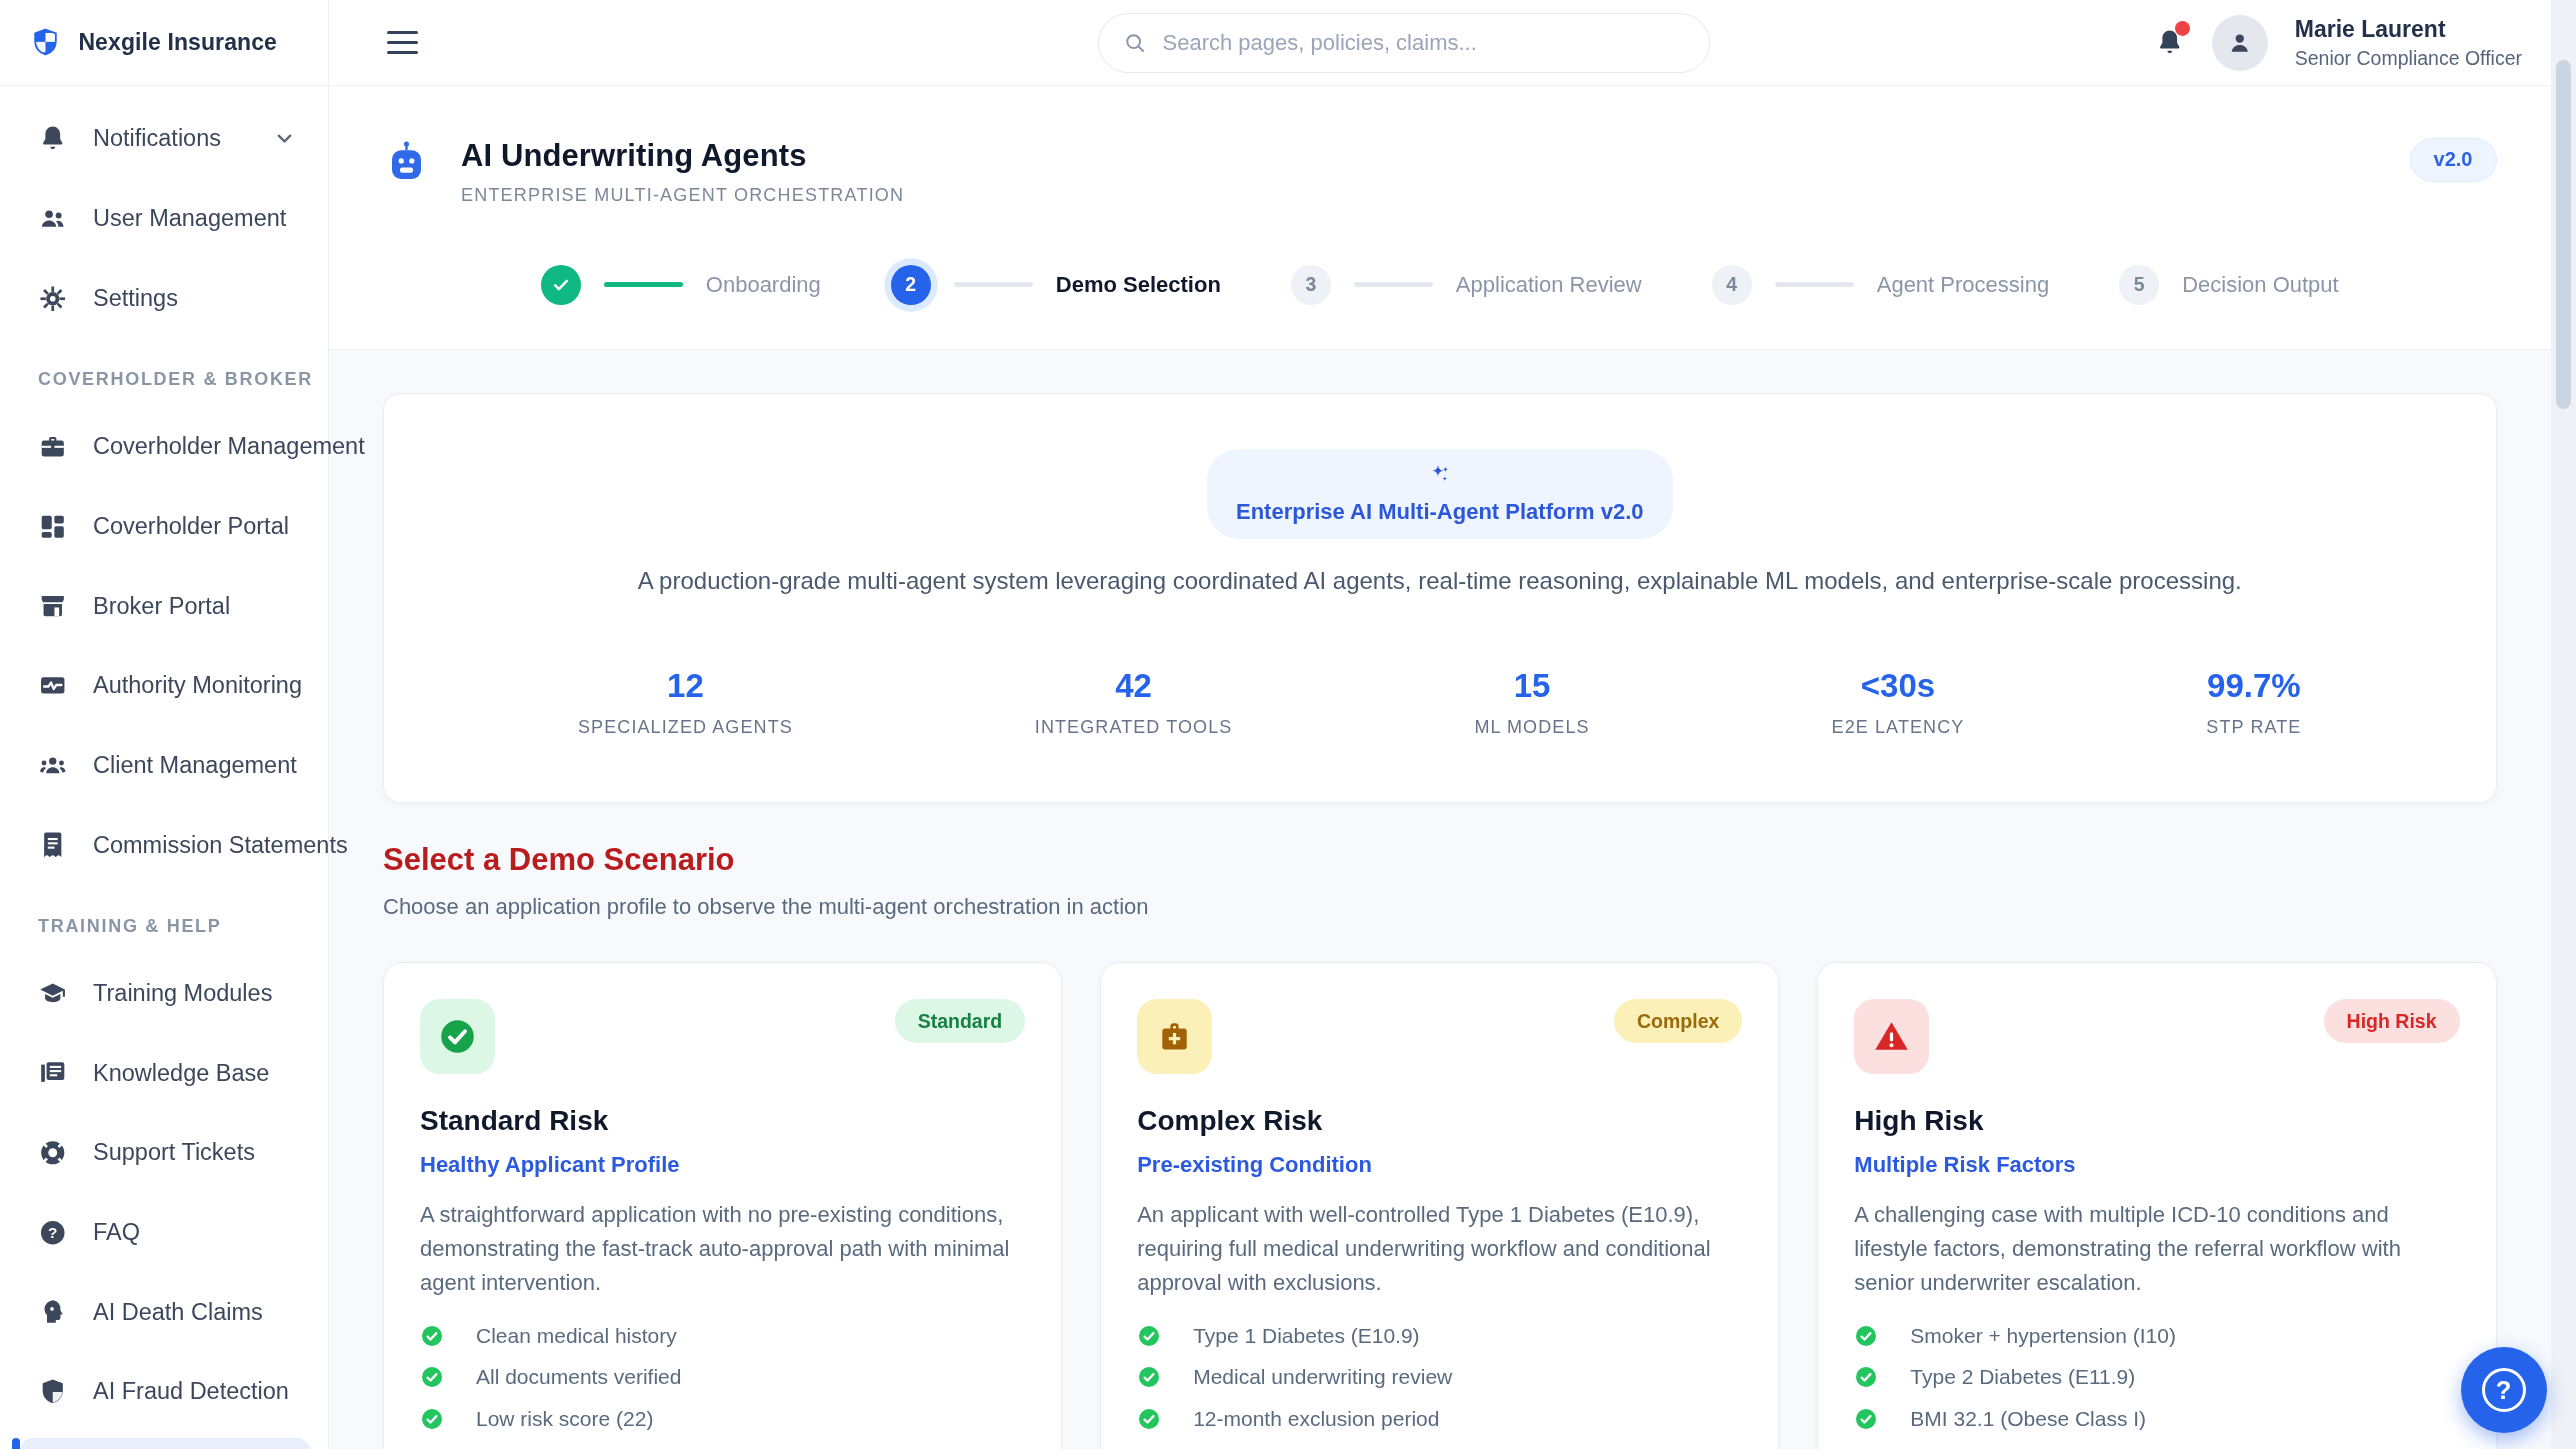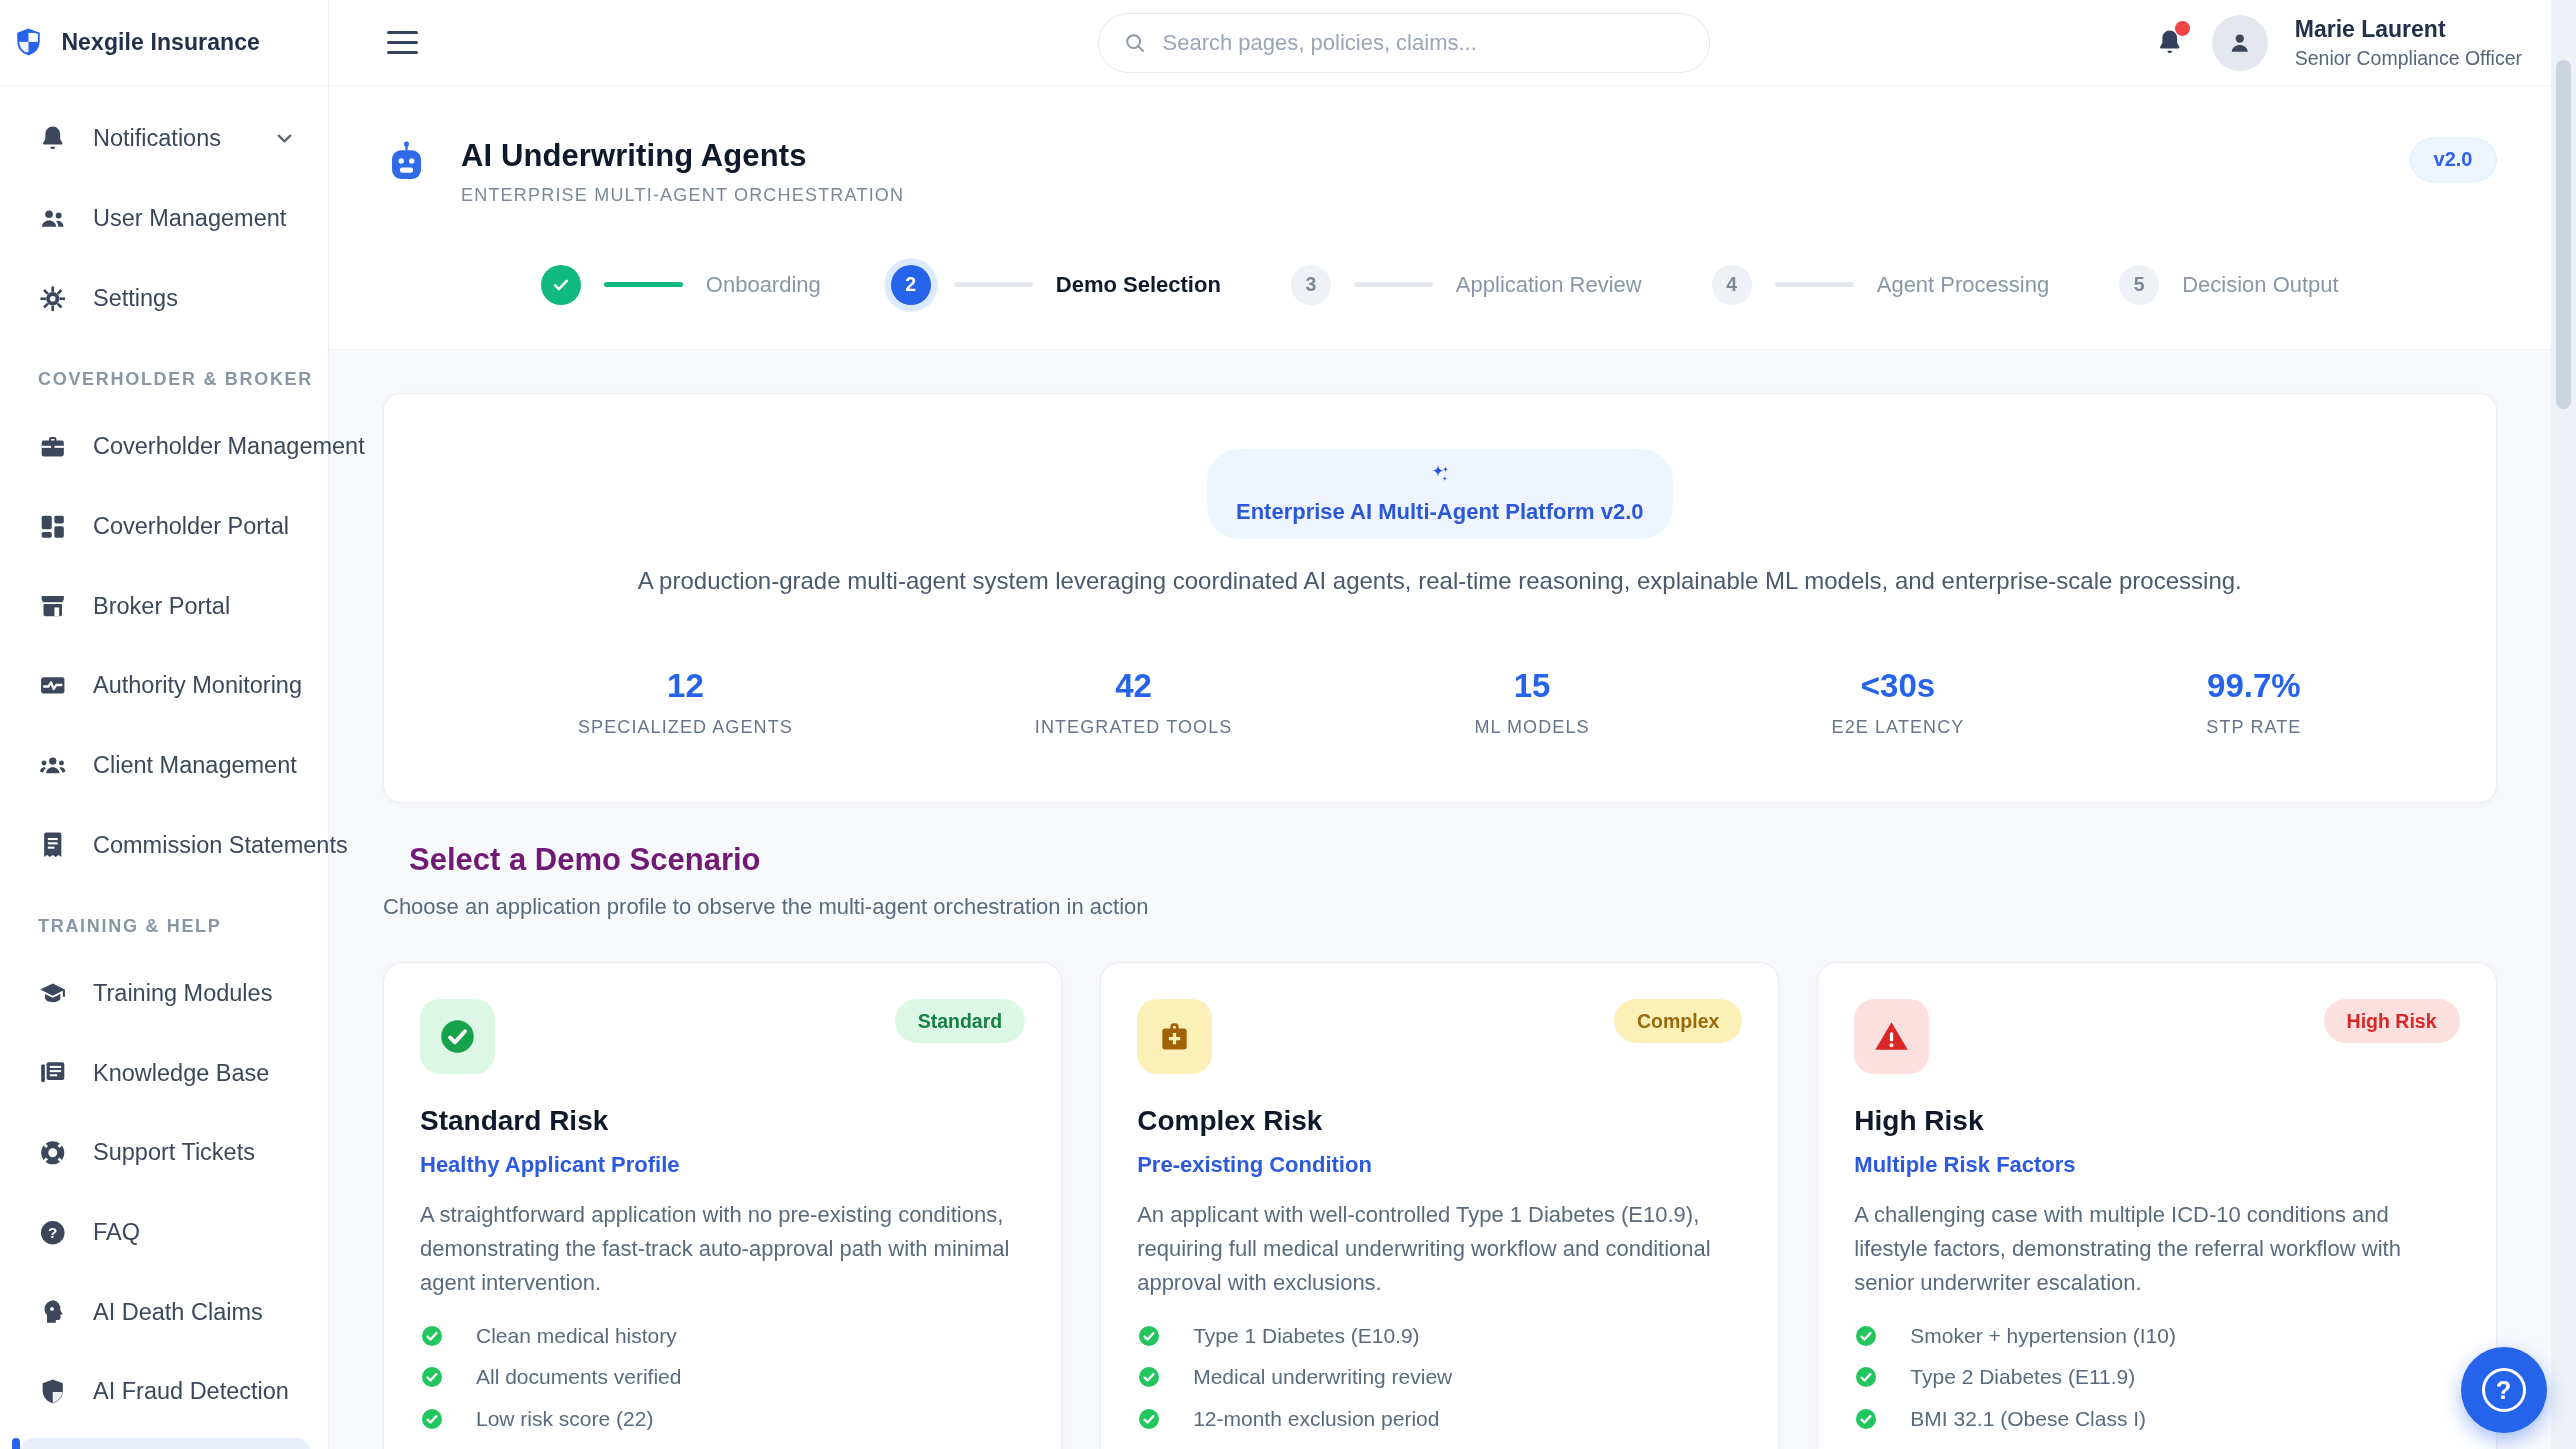--- a/index.html
+++ b/index.html
@@ -2,21 +2,21 @@
 <html style="font-size:10.7px"><head>
 <meta charset="utf-8">
 <style>
   * { margin:0; padding:0; box-sizing:border-box; }
   html,body { width:2576px; height:1449px; overflow:hidden; }
   body { font-family:"Liberation Sans", sans-serif; background:#f7f9fc; color:#1f2937; position:relative; }
   svg { display:block; }
 
   
   .sidebar { position:absolute; left:0; top:0; width:329px; height:1449px; background:#fff; border-right:1.3px solid #eceff3; z-index:5; }
-  .logo-row { height:86px; display:flex; align-items:center; gap:17.4px; padding-left:13px; border-bottom:1.3px solid #f1f3f6; }
+  .logo-row { height:86px; display:flex; align-items:center; gap:17.4px; padding-left:30px; border-bottom:1.3px solid #f1f3f6; }
   .logo-row .brand { font-size:23px; font-weight:700; color:#22304a; letter-spacing:0.1px; }
   .nav { padding-top:6.7px; }
   .nav-item { position:relative; height:67px; margin:12.7px 0; display:flex; align-items:center; gap:25.5px; padding-left:38px; cursor:pointer; }
   .nav-ic { width:29.5px; height:29.5px; color:#3c475c; flex:0 0 auto; display:flex; align-items:center; justify-content:center; }
   .nav-ic svg { width:29.5px; height:29.5px; }
   .nav-label { font-size:23.5px; color:#3c475c; font-weight:500; white-space:nowrap; }
   .nav-chevron { margin-left:auto; margin-right:32px; color:#5b6878; }
   .nav-chevron svg { width:23px; height:23px; }
   .nav-section { height:40px; margin:28px 0 13.4px; padding-left:38px; display:flex; align-items:center; font-size:18px; font-weight:700; letter-spacing:1.7px; color:#8a96a6; }
   .nav-item.active { background:#e8eefc; margin-right:17.4px; margin-left:19px; padding-left:27px; border-radius:14.8px; }
@@ -68,21 +68,21 @@
   .hero-badge { display:inline-flex; align-items:center; gap:13.4px; background:#eef5ff; color:#2b57d8; font-size:22px; font-weight:600; padding:13.4px 29.5px; border-radius:32px;flex-direction:column; }
   .hero-badge svg { width:24px; height:24px; }
   .hero-h1 { font-size:35px; font-weight:700; color:#16202e; margin-top:35px; letter-spacing:0.1px; }
   .hero-p { font-size:24px; color:#4a596e; margin-top:28px; }
   .stats { display:flex; justify-content:space-between; padding:0 154px; margin-top:72px; }
   .stat { text-align:center; }
   .stat-v { font-size:33px; font-weight:700; color:#2563eb; }
   .stat-l { font-size:18px; color:#67748a; letter-spacing:1.1px; margin-top:12px; }
 
   
-  .sect-title { margin:39px 80px 0; font-size:31px; font-weight:700; color:#701a75; }
+  .sect-title { margin:39px 54px 0; font-size:31px; font-weight:700; color:#b91c1c; }
   .sect-sub { margin:16px 54px 0; font-size:22px; color:#5a6a7e; }
   .cards { margin:42px 54px 0; display:grid; grid-template-columns:1fr 1fr 1fr; gap:38px; }
   .card { background:#fff; border:1.3px solid #e9edf2; border-radius:20px; padding:36px; min-height:441px; display:flex; flex-direction:column; box-shadow:0 1.3px 5.4px rgba(15,23,42,.03); cursor:pointer; }
   .card-top { display:flex; align-items:flex-start; }
   .icon-sq { width:75px; height:75px; border-radius:20px; display:flex; align-items:center; justify-content:center; }
   .icon-sq svg { width:39px; height:39px; }
   .icon-sq.green { background:#dcf7e5; color:#17a34a; }
   .icon-sq.yellow { background:#faf0b8; color:#a16207; }
   .icon-sq.red { background:#fcdfdf; color:#d92626; }
   .pill { margin-left:auto; font-size:19.5px; font-weight:600; padding:10.7px 23px; border-radius:25.5px; }

